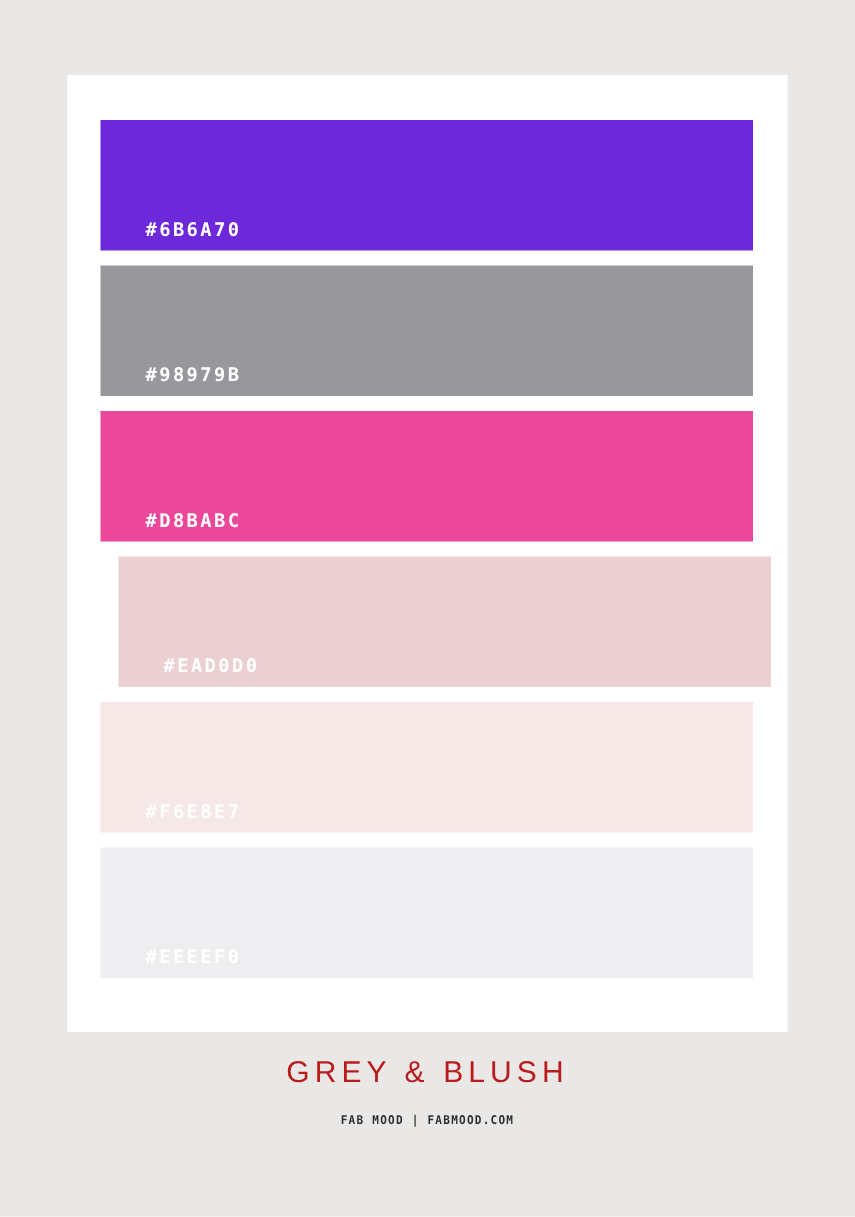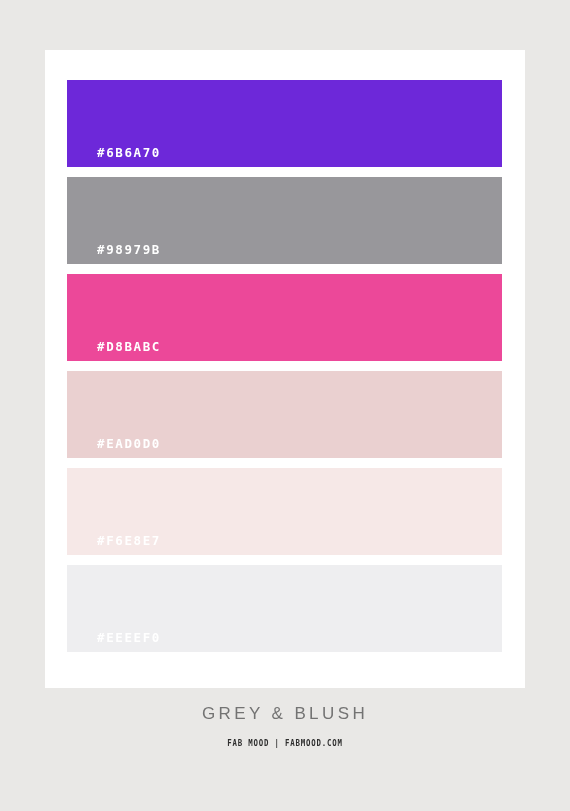--- a/index.html
+++ b/index.html
@@ -66,23 +66,23 @@
   
   #footer {
     position: absolute;
     left: 0;
     top: 705px;
     width: 570px;
     text-align: center;
   }
 
   #palette-title {
-    color: #737373;
+    color: #b91c1c;
     font-family: "Liberation Sans", sans-serif;
-    font-size: 17px;
+    font-size: 20px;
     font-weight: 300;
     letter-spacing: 3.4px;
     line-height: 1;
     white-space: nowrap;
   }
 
   #footer-credit {
     margin-top: 18px;
     color: #2e2e2e;
     font-family: "DejaVu Sans Mono", "Liberation Mono", monospace;
@@ -108,21 +108,21 @@
       </div>
 
       <div class="swatch" style="background: rgb(152, 151, 155); padding-left: 36px;">
         <span class="swatch-label">#98979B</span>
       </div>
 
       <div class="swatch" style="background: #ec4899;">
         <span class="swatch-label">#D8BABC</span>
       </div>
 
-      <div class="swatch" style="background: rgb(234, 208, 208);">
+      <div class="swatch" style="background: rgb(234, 208, 208); margin-left: 12px;">
         <span class="swatch-label">#EAD0D0</span>
       </div>
 
       <div class="swatch" style="background: rgb(246, 232, 231); padding-left: 20px;">
         <span class="swatch-label">#F6E8E7</span>
       </div>
 
       <div class="swatch" style="background: rgb(238, 238, 240);">
         <span class="swatch-label">#EEEEF0</span>
       </div>

